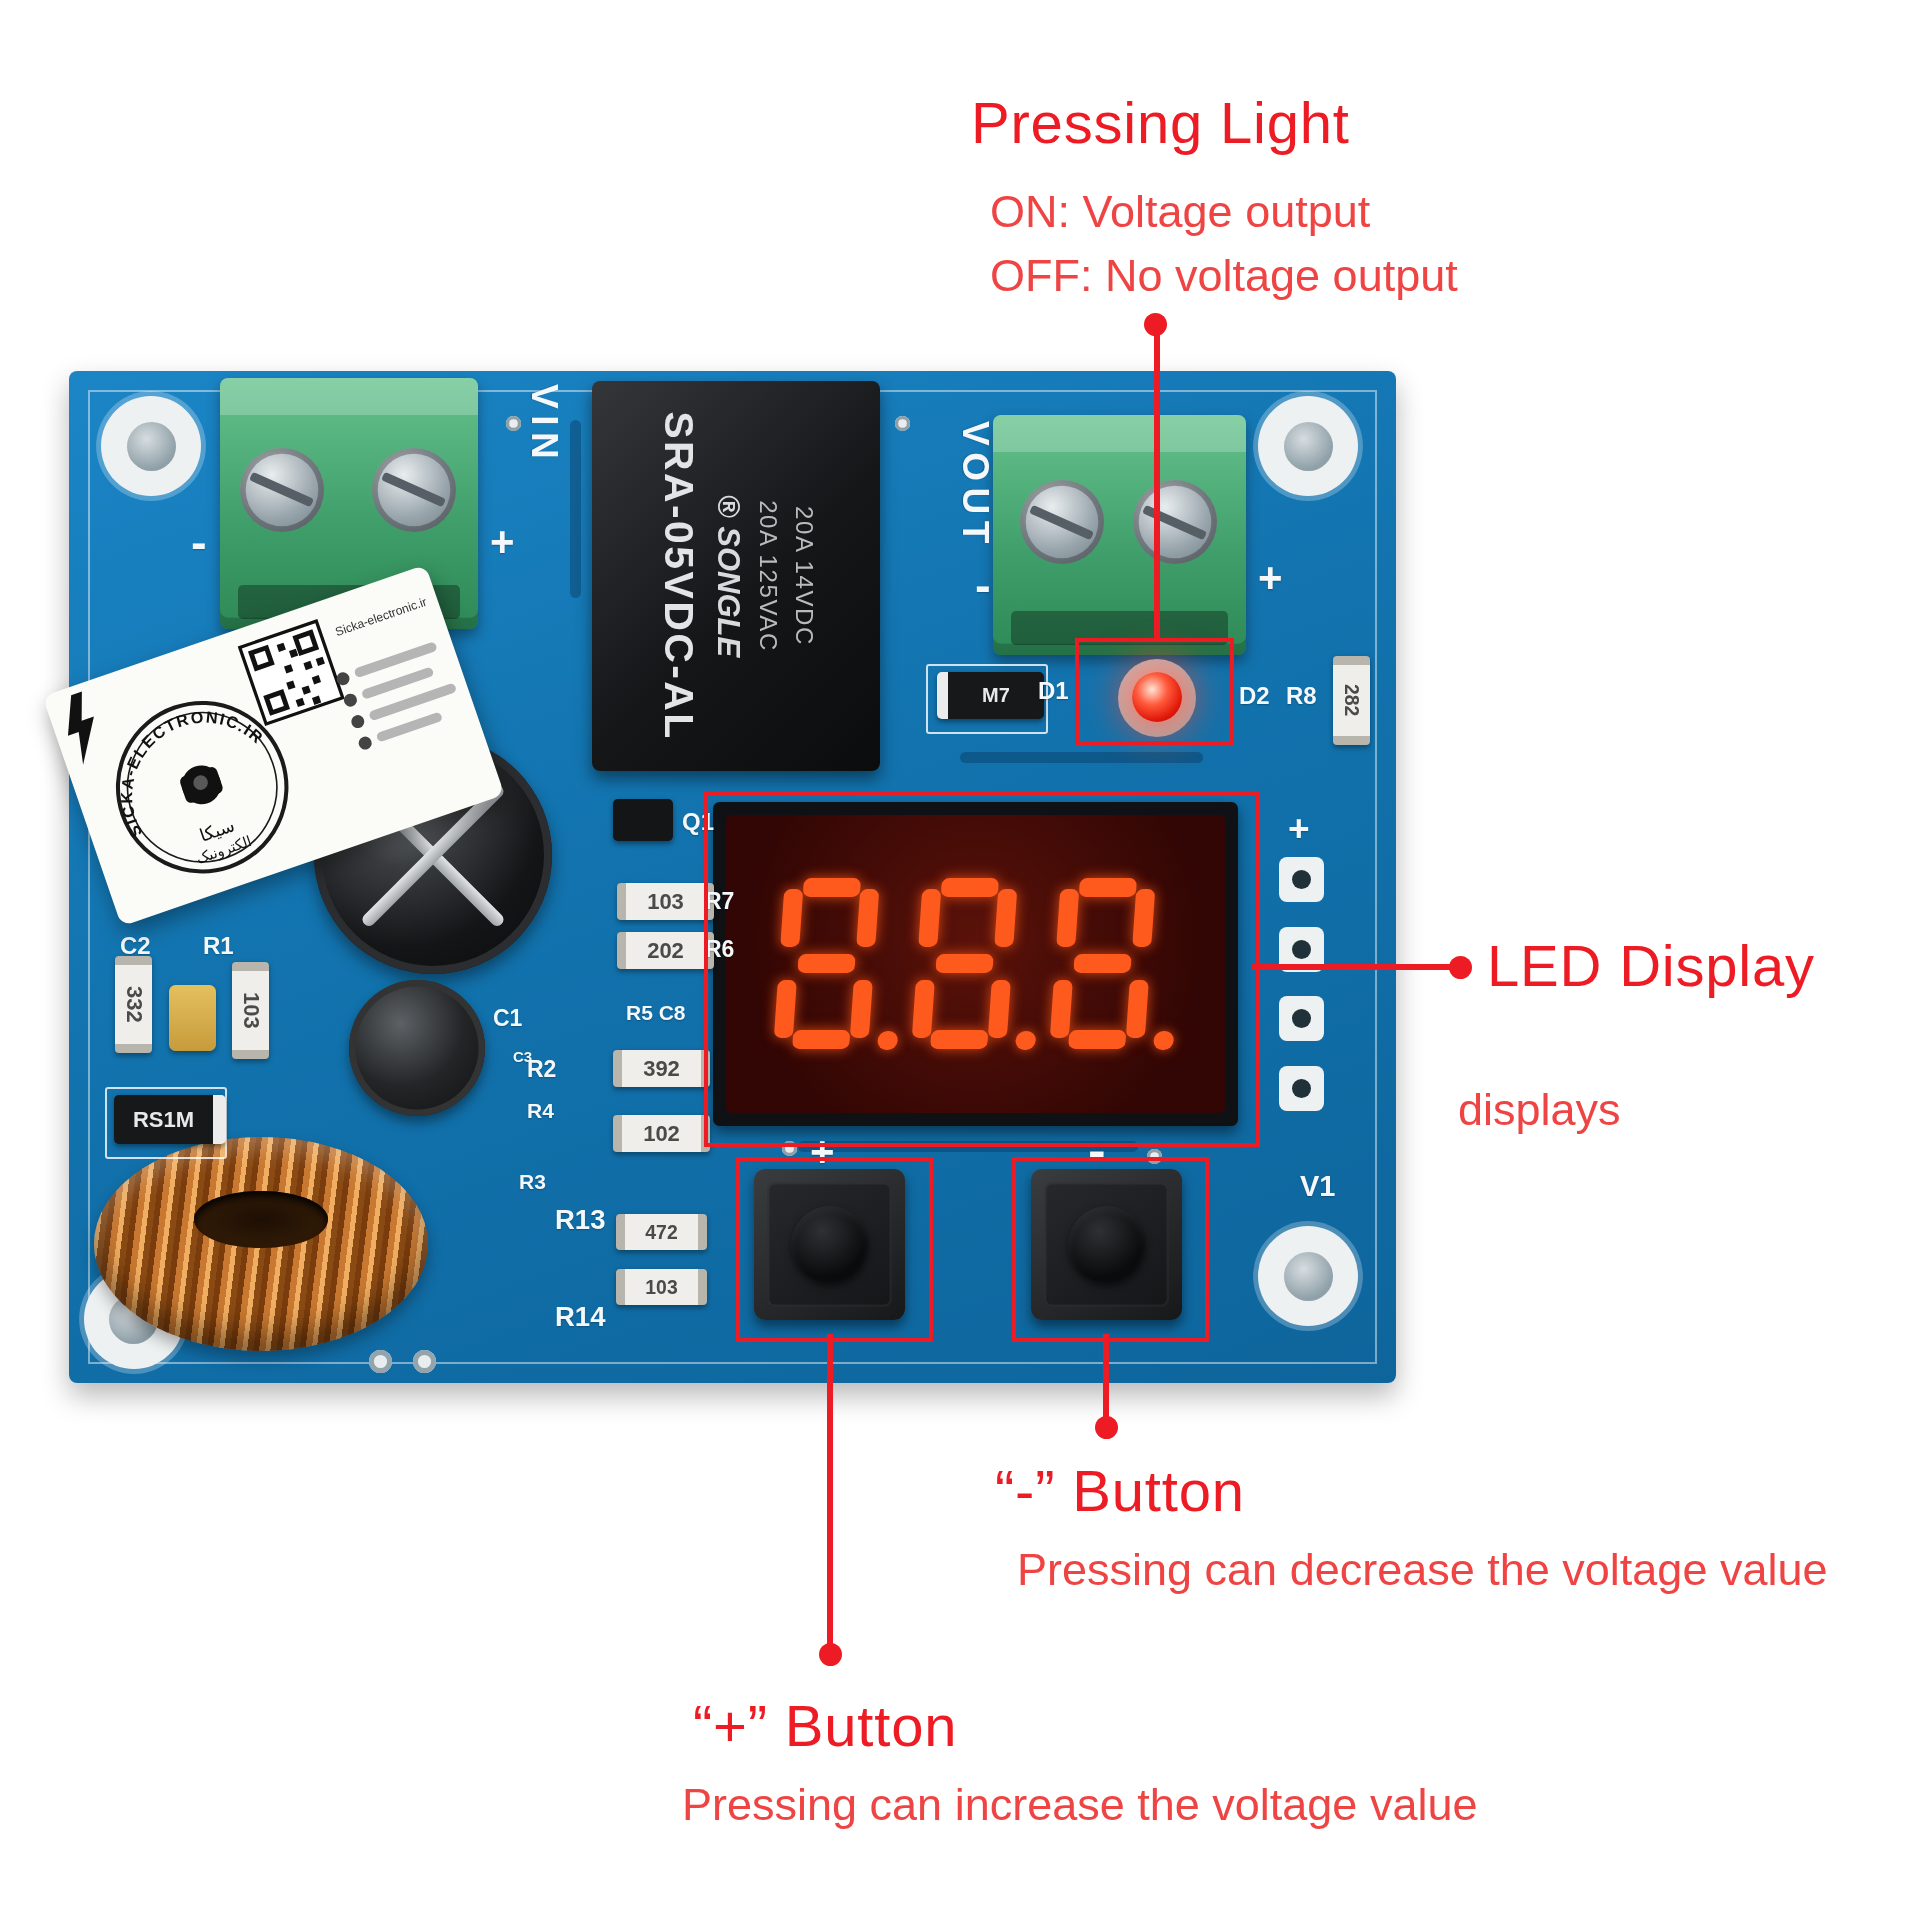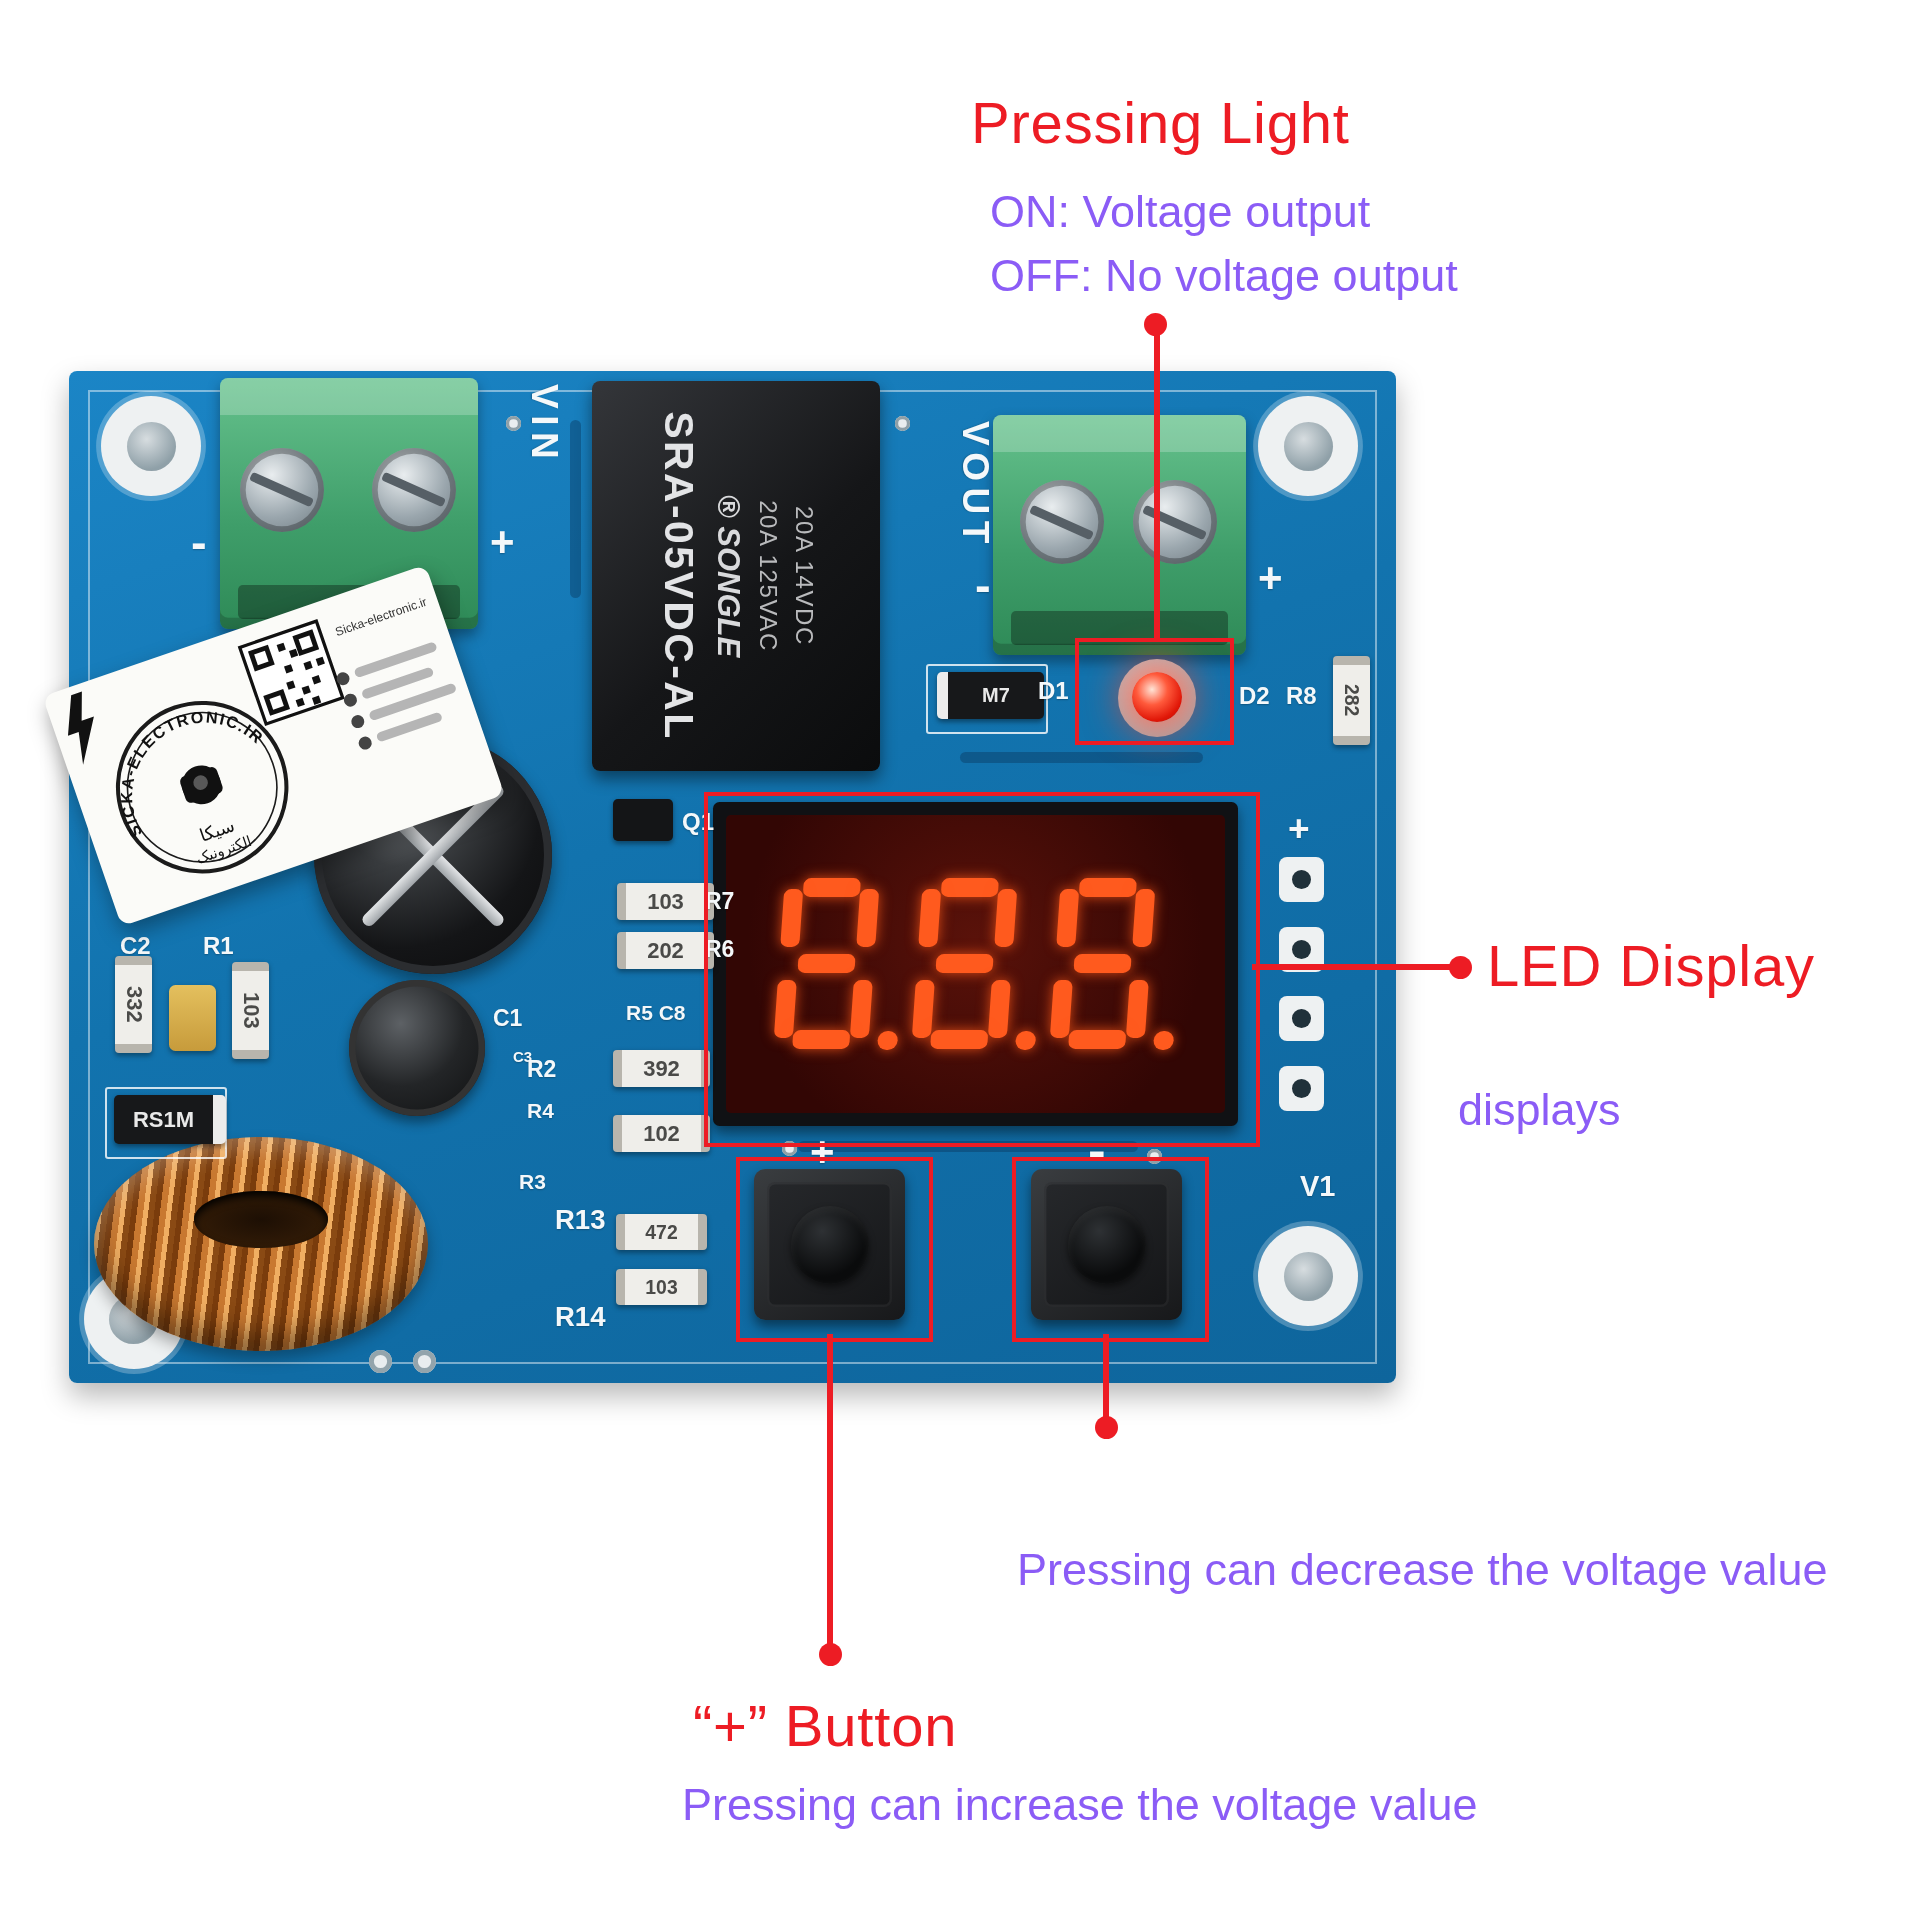--- a/index.html
+++ b/index.html
@@ -110,21 +110,21 @@
 
   .sticker{position:absolute;left:71px;top:624px;width:405px;height:243px;
       transform:rotate(-19deg);background:#fbfbf8;border-radius:11.3px;
       box-shadow:0 9.7px 21px rgba(0,0,0,.35)}
 
   
   .red-box{position:absolute;border:4px solid #ed1c24;z-index:40}
   .red-line{position:absolute;background:#ed1c24;z-index:41}
   .red-dot{position:absolute;width:23px;height:23px;border-radius:50%;background:#ed1c24;z-index:41}
   .anno-title{position:absolute;color:#ed1c24;font-size:58px;letter-spacing:0.8px;z-index:42;white-space:nowrap}
-  .anno-body{position:absolute;color:#8b5cf6;font-size:45px;z-index:42;white-space:nowrap}
+  .anno-body{position:absolute;color:#ef4444;font-size:45px;z-index:42;white-space:nowrap}
 </style>
 </head>
 <body>
 
 <div class="canvas">
 
   <div class="board">
     <div class="silk-frame"></div>
 
     <div class="trace" style="left:501px;top:49px;width:11.3px;height:178px"></div>
@@ -333,19 +333,20 @@
   <div class="red-line" style="left:827px;top:1334px;width:5.7px;height:318px"></div>
   <div class="red-dot" style="left:819px;top:1643px"></div>
 
   <div class="anno-title" style="left:971px;top:89px">Pressing Light</div>
   <div class="anno-body" style="left:990px;top:186px">ON: Voltage output</div>
   <div class="anno-body" style="left:990px;top:250px">OFF: No voltage output</div>
 
   <div class="anno-title" style="left:1487px;top:932px">LED Display</div>
   <div class="anno-body" style="left:1458px;top:1084px">displays</div>
 
+  <div class="anno-title" style="left:995px;top:1457px">“-” Button</div>
   <div class="anno-body" style="left:1017px;top:1544px">Pressing can decrease the voltage value</div>
 
   <div class="anno-title" style="left:693px;top:1692px">“+” Button</div>
   <div class="anno-body" style="left:682px;top:1779px">Pressing can increase the voltage value</div>
 
 </div>
 
 
 </body></html>

